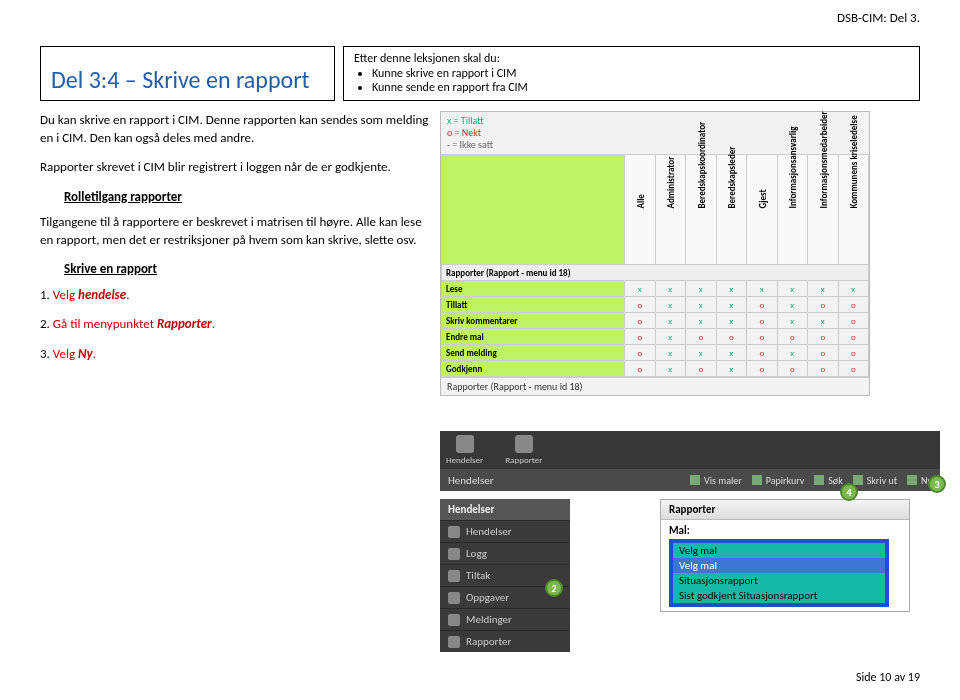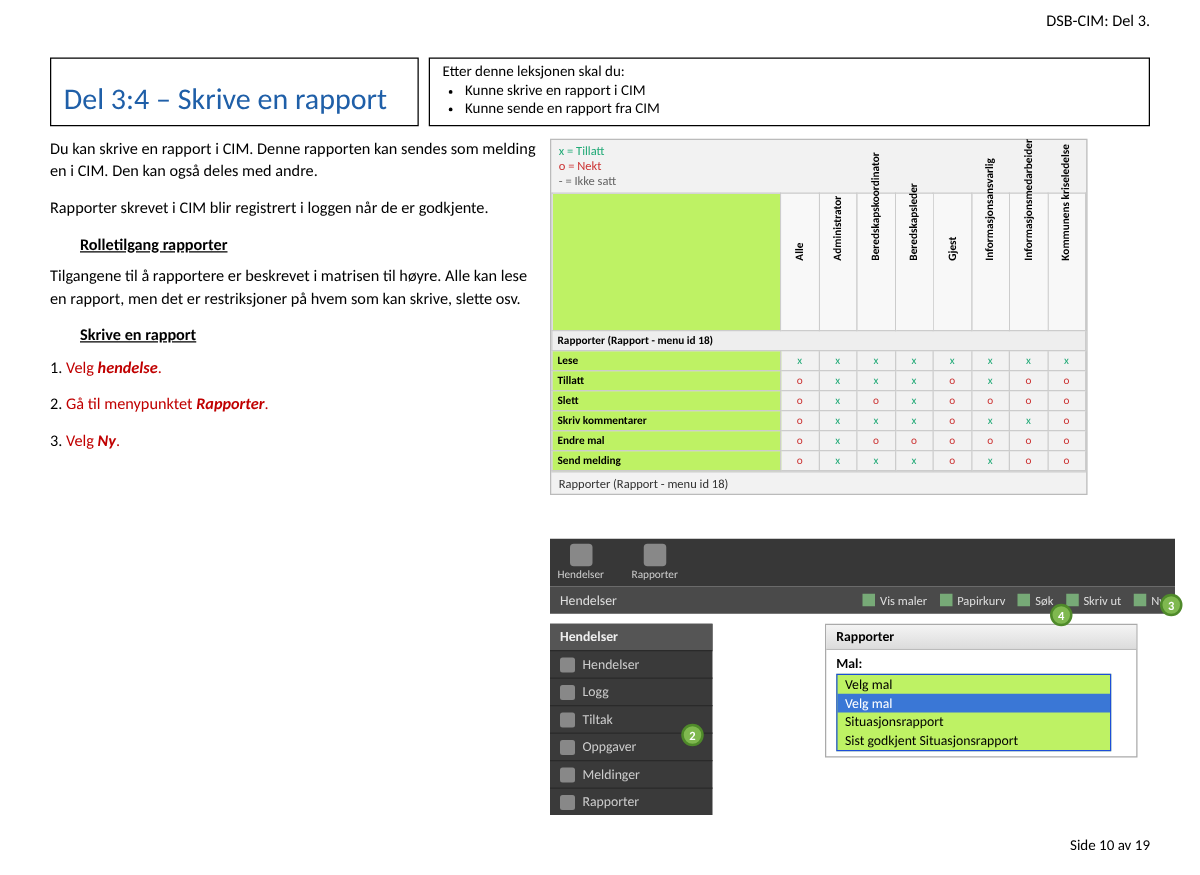--- a/index.html
+++ b/index.html
@@ -123,21 +123,21 @@
   .menu-dark .mi .mico { width:12px; height:12px; background:#888; border-radius:2px; }
   .panel-light {
     width: 250px;
     margin-left: 90px;
     border: 1px solid #aaa;
     font-size: 11px;
     background: #fff;
   }
   .panel-light .ph { background: linear-gradient(#f4f4f4,#dcdcdc); padding:3px 8px; font-weight:bold; border-bottom:1px solid #bbb; }
   .panel-light .lbl { font-weight:bold; padding:4px 8px 0 8px; }
-  .panel-light .sel { margin:2px 20px 4px 8px; border:1px solid #1d4ed8; background:#bef264; }
+  .panel-light .sel { margin:2px 20px 4px 8px; border:4px solid #1d4ed8; background:#14b8a6; }
   .panel-light .opt { padding:1px 6px; }
   .panel-light .opt.hilite { background:#3a77d6; color:#fff; }
   .badge-circle {
     width: 18px; height:18px; background:#7fb84f; border:2px solid #4f8a2a;
     border-radius: 50%; color:#fff; font-size:10px; font-weight:bold;
     display:flex; align-items:center; justify-content:center;
     position: absolute;
   }
   .footer {
     position: absolute;
@@ -245,31 +245,20 @@
               <td class="o">o</td>
               <td class="x">x</td>
               <td class="x">x</td>
               <td class="x">x</td>
               <td class="o">o</td>
               <td class="x">x</td>
               <td class="o">o</td>
               <td class="o">o</td>
             </tr>
             <tr>
-              <th class="rowh">Slett</th>
-              <td class="o">o</td>
-              <td class="x">x</td>
-              <td class="o">o</td>
-              <td class="x">x</td>
-              <td class="o">o</td>
-              <td class="o">o</td>
-              <td class="o">o</td>
-              <td class="o">o</td>
-            </tr>
-            <tr>
               <th class="rowh">Skriv kommentarer</th>
               <td class="o">o</td>
               <td class="x">x</td>
               <td class="x">x</td>
               <td class="x">x</td>
               <td class="o">o</td>
               <td class="x">x</td>
               <td class="x">x</td>
               <td class="o">o</td>
             </tr>
@@ -285,20 +274,31 @@
               <td class="o">o</td>
             </tr>
             <tr>
               <th class="rowh">Send melding</th>
               <td class="o">o</td>
               <td class="x">x</td>
               <td class="x">x</td>
               <td class="x">x</td>
               <td class="o">o</td>
               <td class="x">x</td>
+              <td class="o">o</td>
+              <td class="o">o</td>
+            </tr>
+            <tr>
+              <th class="rowh">Godkjenn</th>
+              <td class="o">o</td>
+              <td class="x">x</td>
+              <td class="o">o</td>
+              <td class="x">x</td>
+              <td class="o">o</td>
+              <td class="o">o</td>
               <td class="o">o</td>
               <td class="o">o</td>
             </tr>
           </tbody>
         </table>
       <div class="caption" style="order:-1">Rapporter (Rapport - menu id 18)</div>
     </div>
 
     <div class="shots">
       <div class="toolbar-dark">

